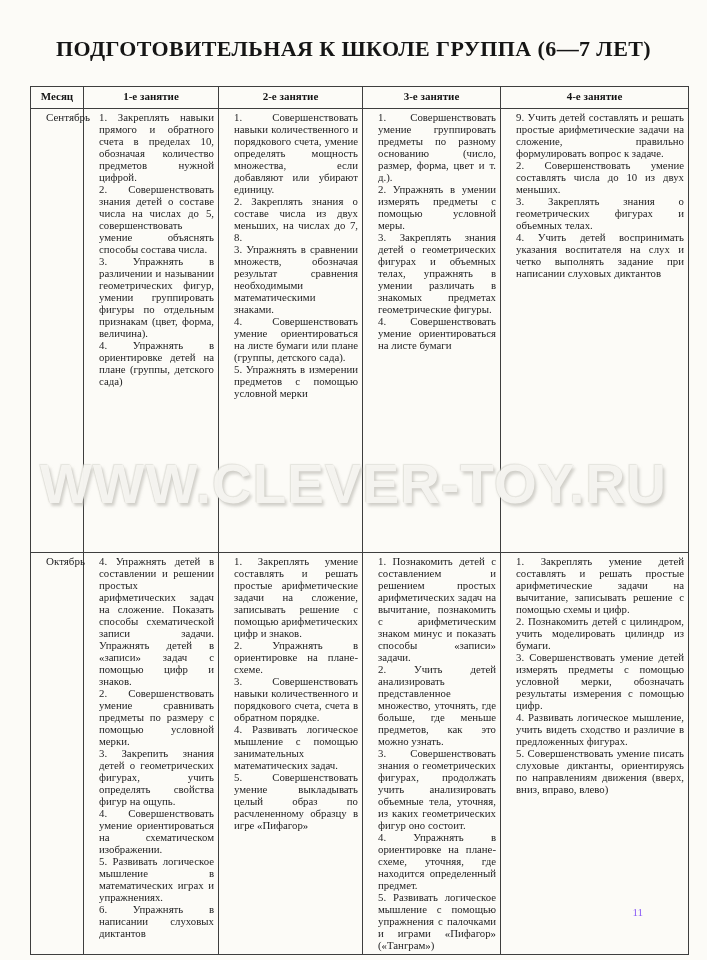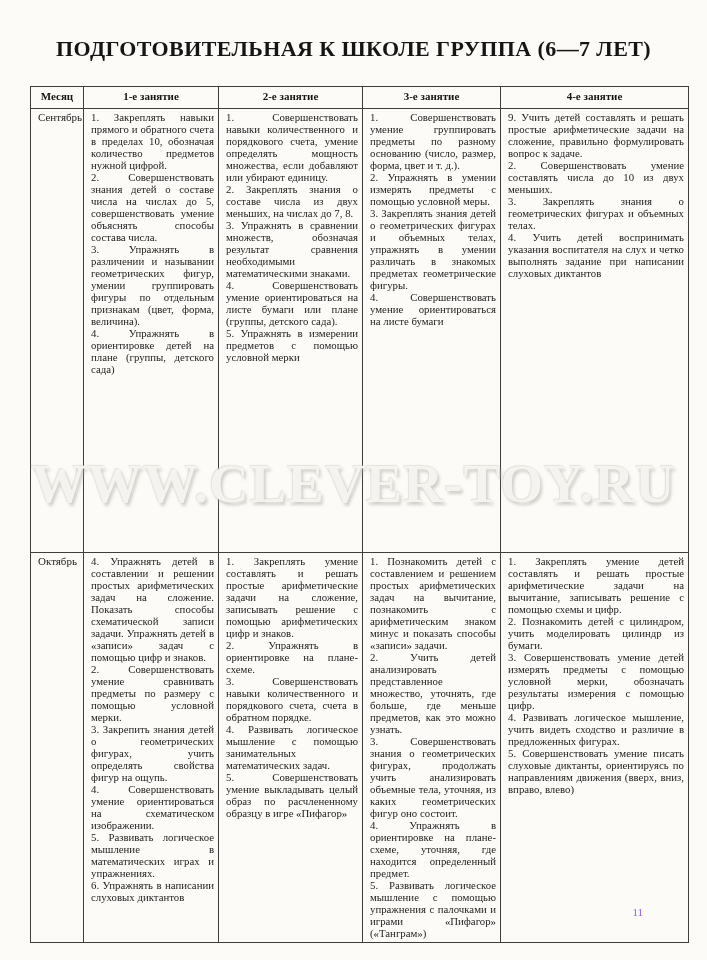--- a/index.html
+++ b/index.html
@@ -27,21 +27,21 @@
     background:transparent;
   }
   table.schedule col.c-month{width:53px;}
   table.schedule col.c-l1{width:135px;}
   table.schedule col.c-l2{width:144px;}
   table.schedule col.c-l3{width:138px;}
   table.schedule col.c-l4{width:188px;}
   table.schedule th, table.schedule td{
     border:1px solid #3e3e3e;
     vertical-align:top;
-    padding:2px 4px 3px 7px;
+    padding:2px 4px 3px 15px;
   }
   table.schedule th{
     font-size:11px;
     font-weight:bold;
     text-align:center;
     padding:3px 2px;
     height:15px;
     color:#141414;
     margin-left:32px;
   }
@@ -60,21 +60,21 @@
     padding:0;
   }
   tr.row-september td{height:438px;}
   tr.row-october td{height:348px;}
   .watermark{
     position:absolute;
     top:452px;
     left:0;
     width:707px;
     text-align:center;
-    font-family:Liberation Serif, serif;
+    font-family:Liberation Sans, sans-serif;
     font-weight:bold;
     font-size:55px;
     letter-spacing:1px;
     color:rgba(247,246,241,0.95);
     text-shadow:2px 3px 3px rgba(176,175,168,0.55), -1px -1px 1px rgba(210,209,202,0.5), 0 0 1px rgba(190,189,182,0.6);
     pointer-events:none;
     z-index:5;
     white-space:nowrap;
   }
   .page-number{

